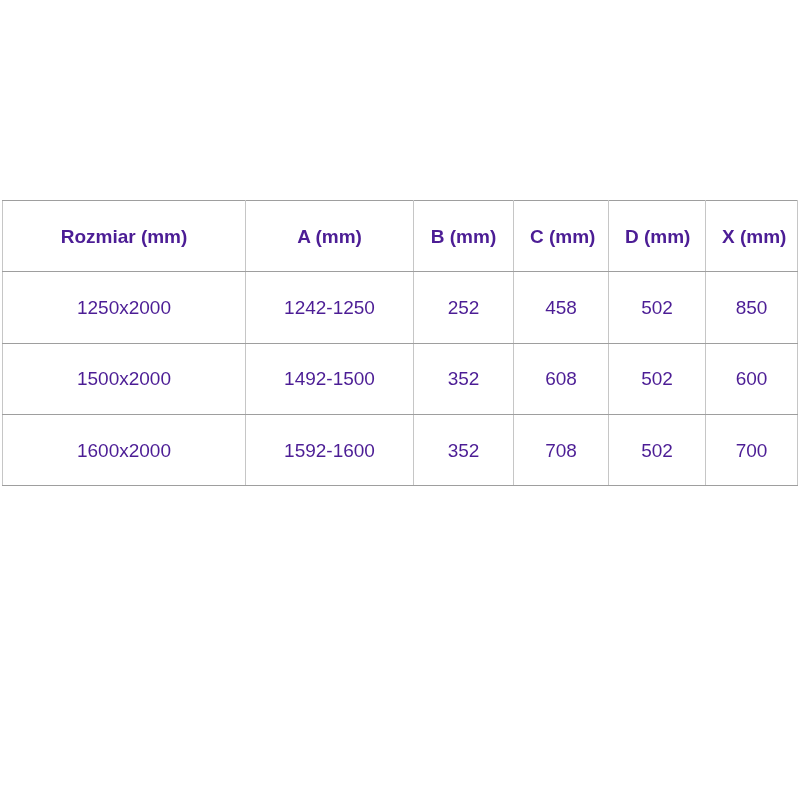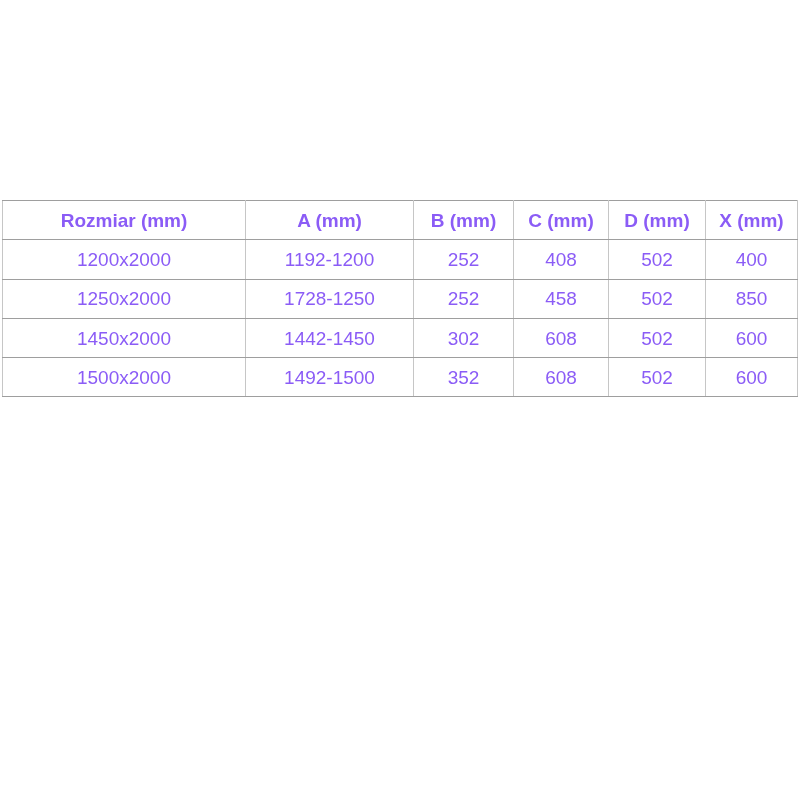--- a/index.html
+++ b/index.html
@@ -23,22 +23,22 @@
     border-collapse: collapse;
     table-layout: fixed;
   }
   table.size-table th,
   table.size-table td {
     border: 1px solid;
     border-color: #9e9e9e #c6c6c6; 
     text-align: center;
     vertical-align: middle;
     height: 38.3px;
-    padding: 0;
-    color: #8b5cf6;
+    padding: 16px;
+    color: #4c1d95;
     font-size: 19px;
     line-height: 1;
     white-space: nowrap;
     overflow: hidden;
   }
   table.size-table th {
     font-weight: bold;
   }
   table.size-table td {
     font-weight: normal;
@@ -62,46 +62,38 @@
           <th>Rozmiar (mm)</th>
           <th>A (mm)</th>
           <th>B (mm)</th>
           <th>C (mm)</th>
           <th>D (mm)</th>
           <th>X (mm)</th>
         </tr>
     </thead>
     <tbody>
         <tr>
-          <td>1200x2000</td>
-          <td>1192-1200</td>
-          <td>252</td>
-          <td>408</td>
-          <td>502</td>
-          <td>400</td>
-        </tr>
-        <tr>
           <td>1250x2000</td>
-          <td>1728-1250</td>
+          <td>1242-1250</td>
           <td>252</td>
           <td>458</td>
           <td>502</td>
           <td>850</td>
-        </tr>
-        <tr>
-          <td>1450x2000</td>
-          <td>1442-1450</td>
-          <td>302</td>
-          <td>608</td>
-          <td>502</td>
-          <td>600</td>
         </tr>
         <tr>
           <td>1500x2000</td>
           <td>1492-1500</td>
           <td>352</td>
           <td>608</td>
           <td>502</td>
           <td>600</td>
         </tr>
+        <tr>
+          <td>1600x2000</td>
+          <td>1592-1600</td>
+          <td>352</td>
+          <td>708</td>
+          <td>502</td>
+          <td>700</td>
+        </tr>
       </tbody>
   </table>
 </div>
 
 </body></html>

